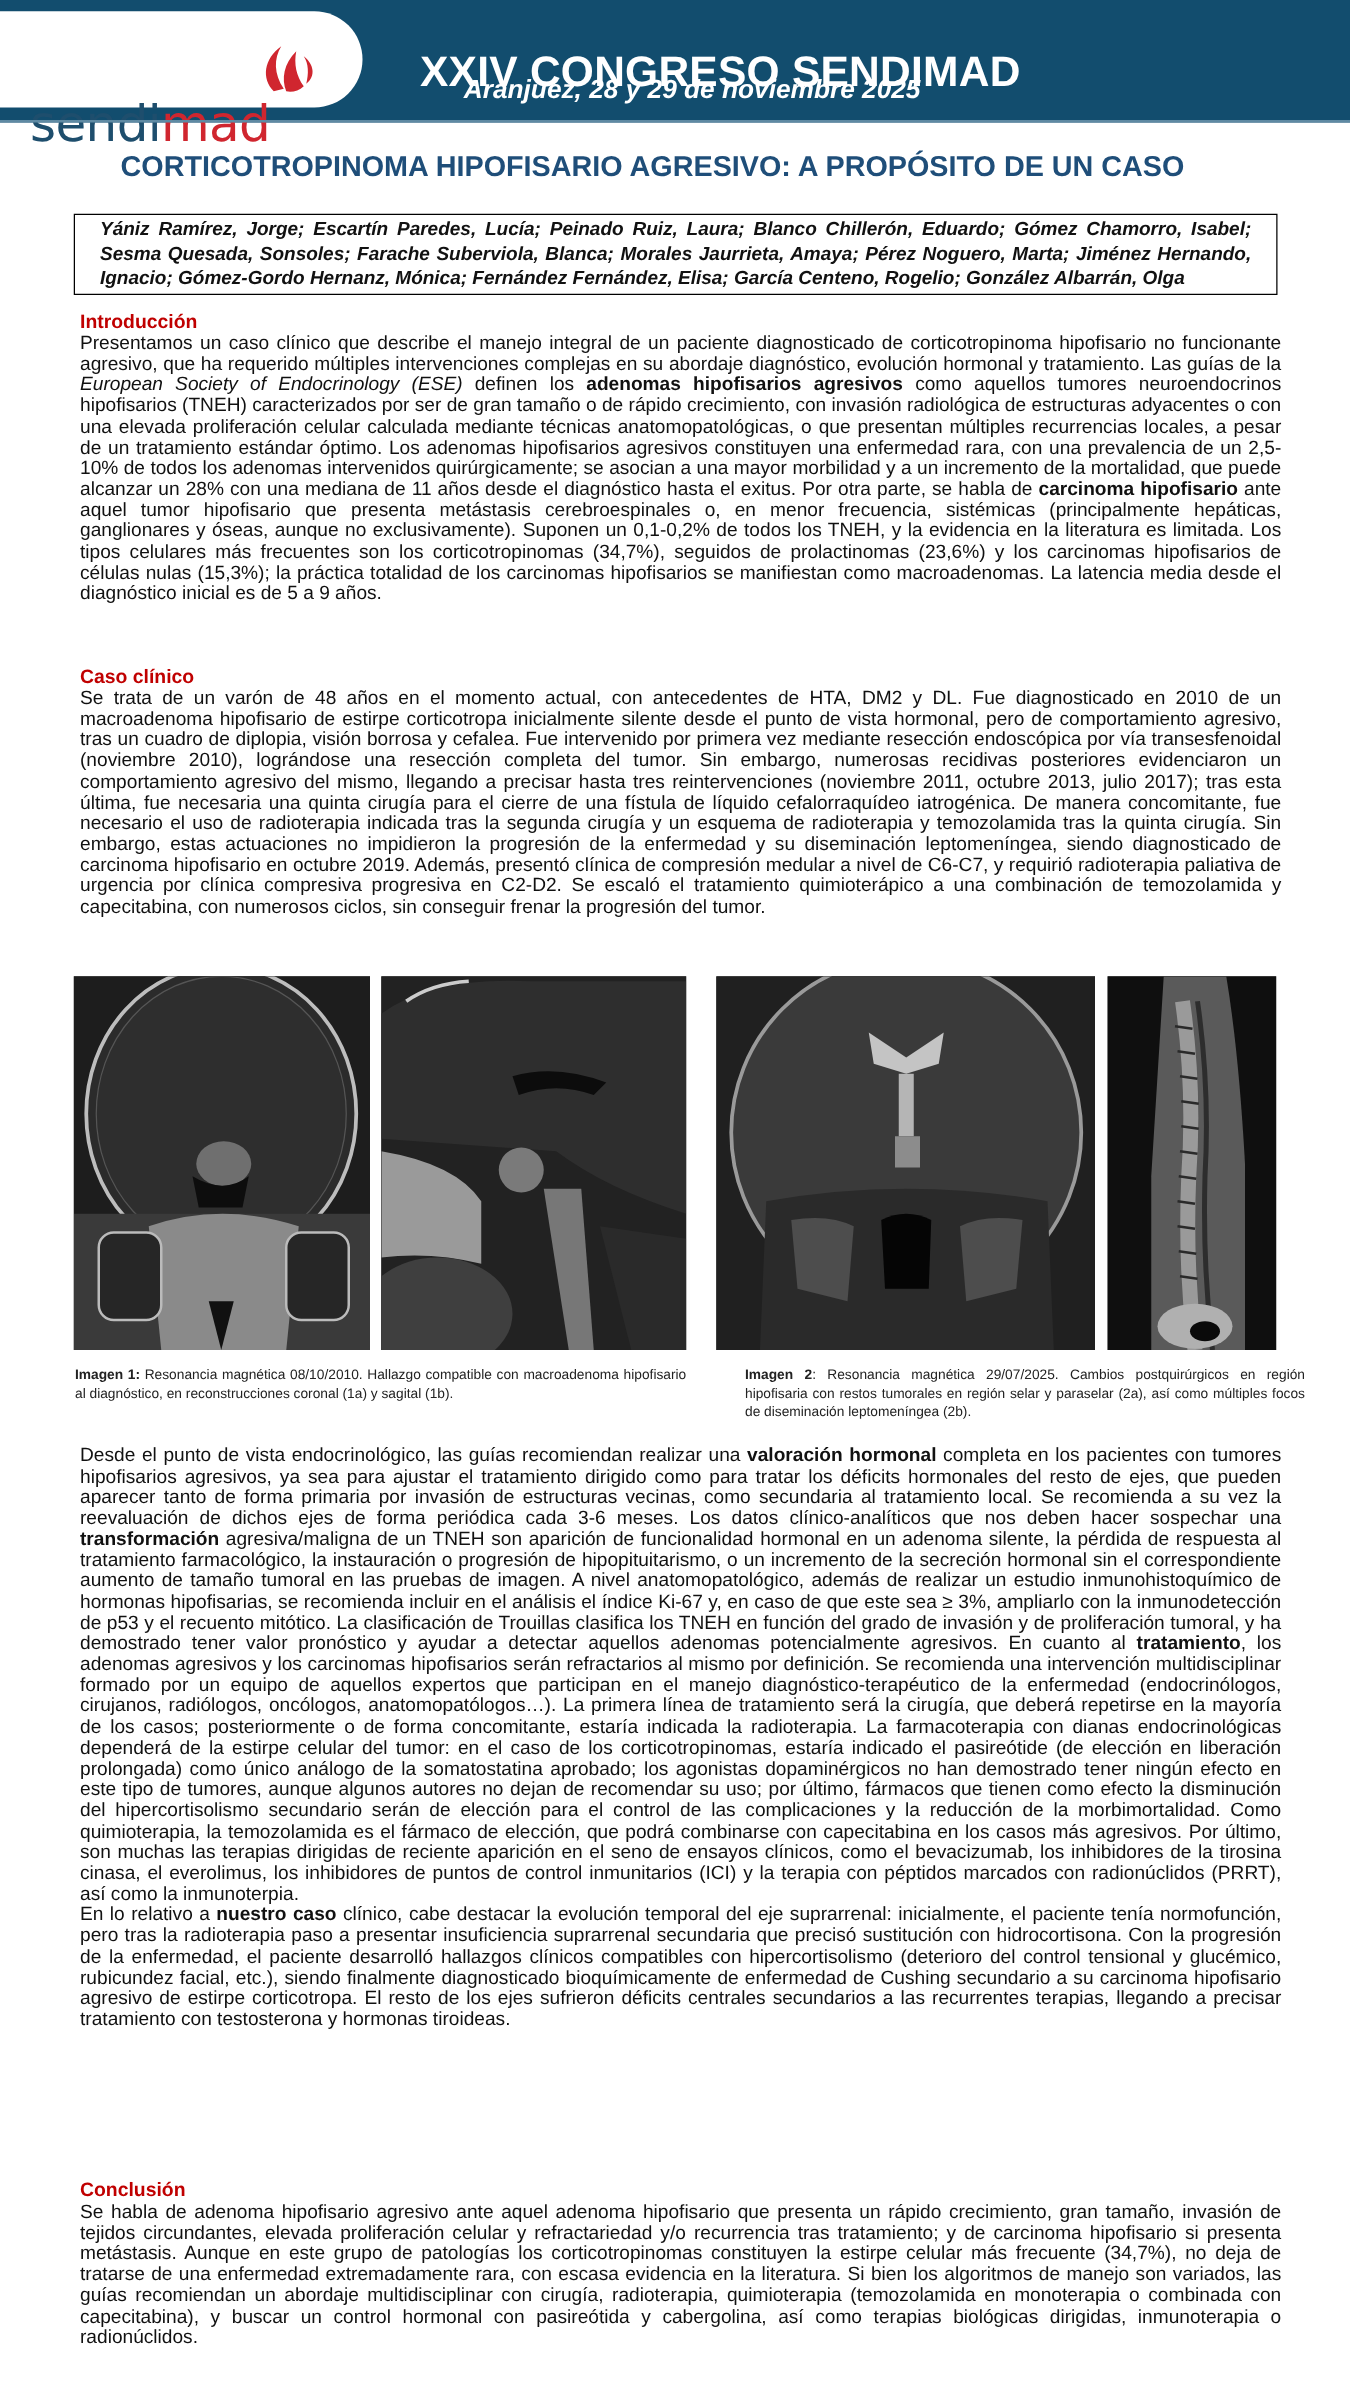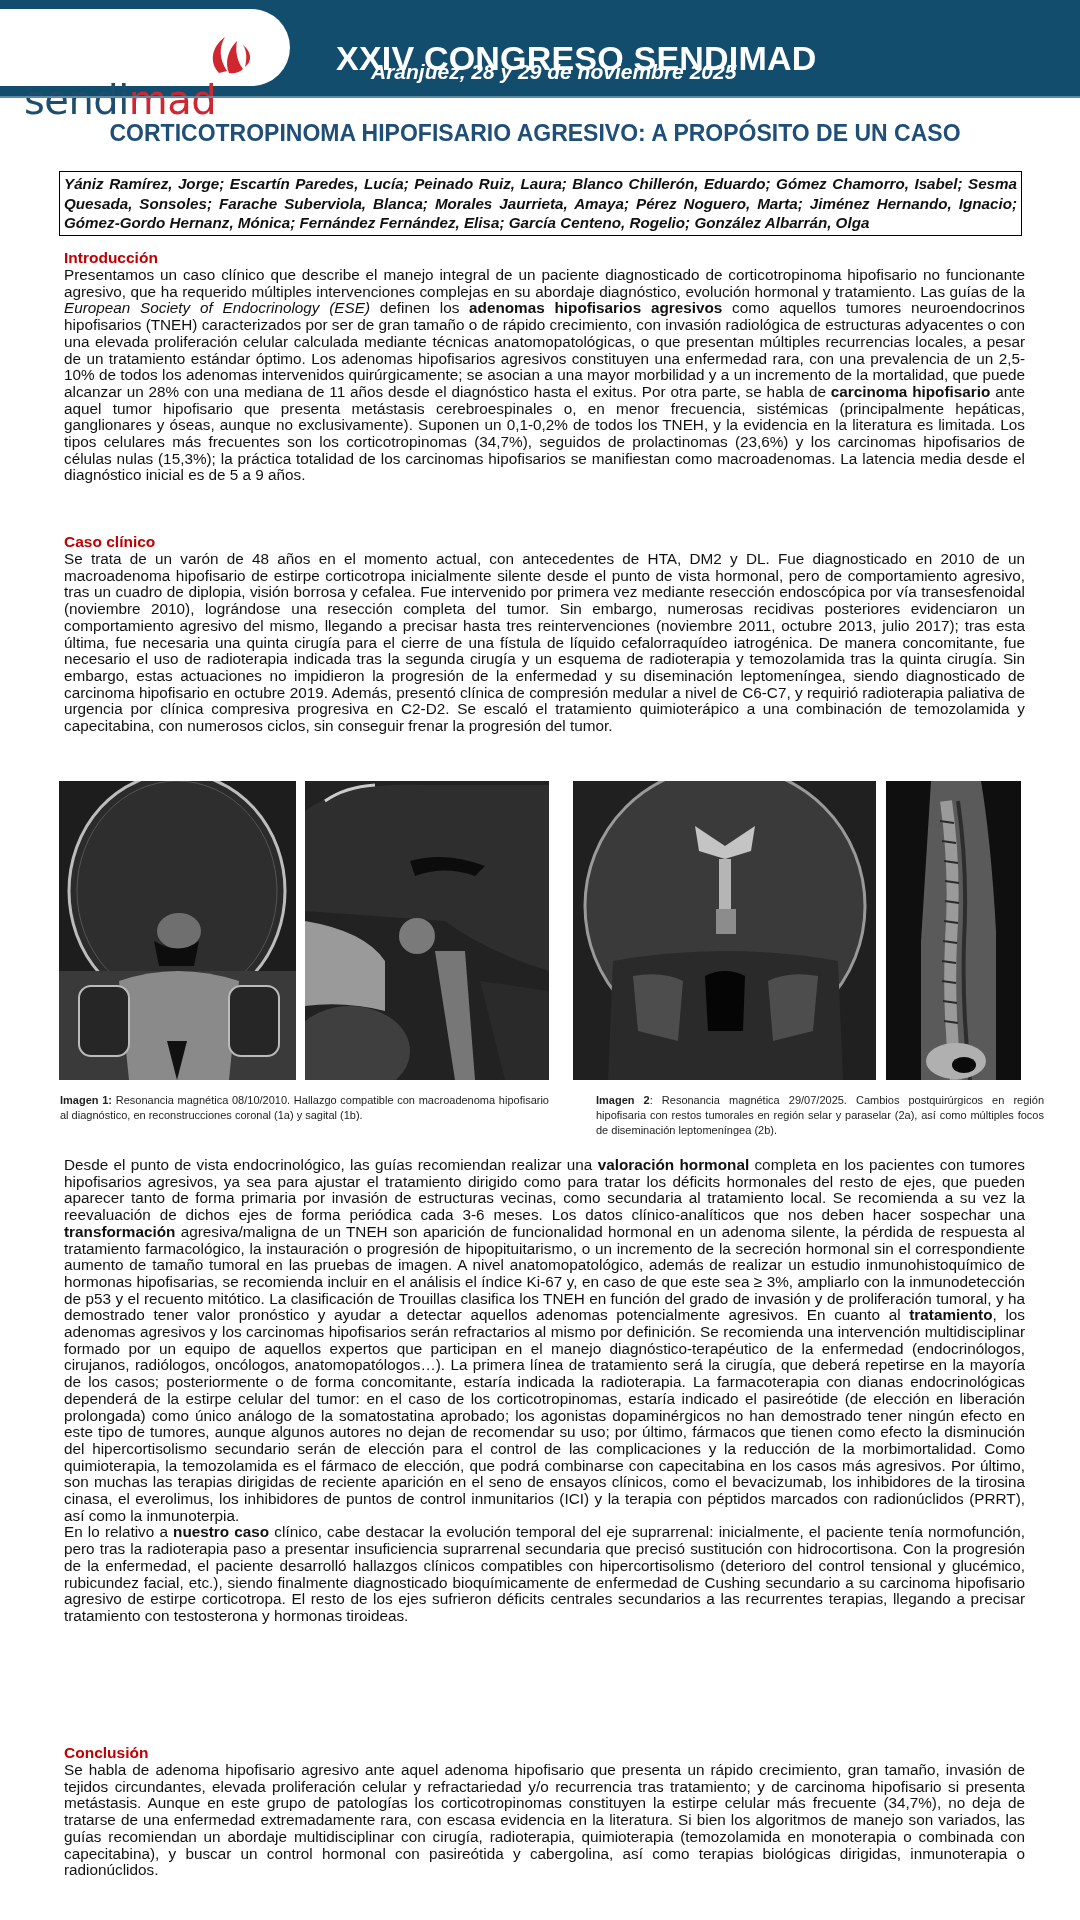--- a/index.html
+++ b/index.html
@@ -9,23 +9,23 @@
   .header { position: absolute; left: 0; top: 0; width: 1080px; height: 98px; background: #124d6e; }
   .header::after { content: ""; position: absolute; left: 0; right: 0; bottom: 0; height: 2px; background: #5f8aa3; }
   .logo-pill { position: absolute; left: 0; top: 9px; width: 290px; height: 77px; background: #fff; border-radius: 0 40px 40px 0; }
   .logo-text { position: absolute; left: 24px; top: 20px; font-size: 40px; letter-spacing: -0.5px; font-family: "DejaVu Sans", sans-serif; margin-top: 48px; }
   .logo-text .a { color: #1e4e6d; }
   .logo-text .b { color: #d0262f; }
   .logo-mark { position: absolute; left: 205px; top: 24px; width: 48px; height: 42px; }
   .hdr-title { position: absolute; left: 336px; top: 15px; font-size: 34px; font-weight: bold; color: #fff; letter-spacing: 0.2px; margin-top: 24px; }
   .hdr-sub { position: absolute; left: 336px; top: 60px; font-size: 21px; font-weight: bold; font-style: italic; color: #ffffff; margin-left: 35px; }
 
-  .title { position: absolute; left: 13px; top: 120px; width: 1044px; text-align: center; font-size: 23px; font-weight: bold; color: #1f4e79; }
+  .title { position: absolute; left: 0; top: 120px; width: 1044px; text-align: center; font-size: 23px; font-weight: bold; color: #1f4e79; }
 
-  .authors { position: absolute; left: 59px; top: 171px; width: 963px; border: 1.5px solid #000; padding: 2px 4px; font-size: 15.2px; font-style: italic; font-weight: bold; line-height: 19.6px; text-align: justify; }
+  .authors { position: absolute; left: 59px; top: 171px; width: 963px; border: 1.5px solid #000; padding: 2px 20px; font-size: 15.2px; font-style: italic; font-weight: bold; line-height: 19.6px; text-align: justify; }
 
   .section { position: absolute; left: 64px; width: 961px; }
   .sec-head { font-size: 15.5px; font-weight: bold; color: #c00000; line-height: 19px; }
   .sec-body { font-size: 15.3px; line-height: 16.7px; text-align: justify; color: #111; }
   .sec-body b { font-weight: bold; }
   .sec-body i { font-style: italic; }
 
   .mri { position: absolute; background: #1a1a1a; overflow: hidden; }
   .caption { position: absolute; font-size: 11px; line-height: 15px; text-align: justify; color: #222; }
   .caption b { font-weight: bold; }

